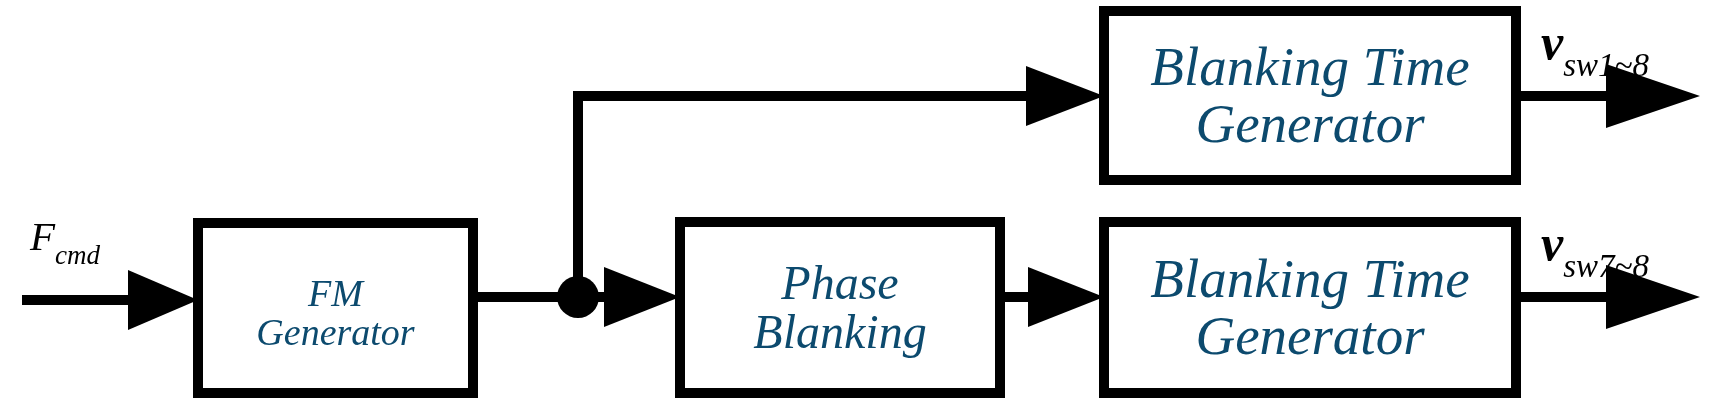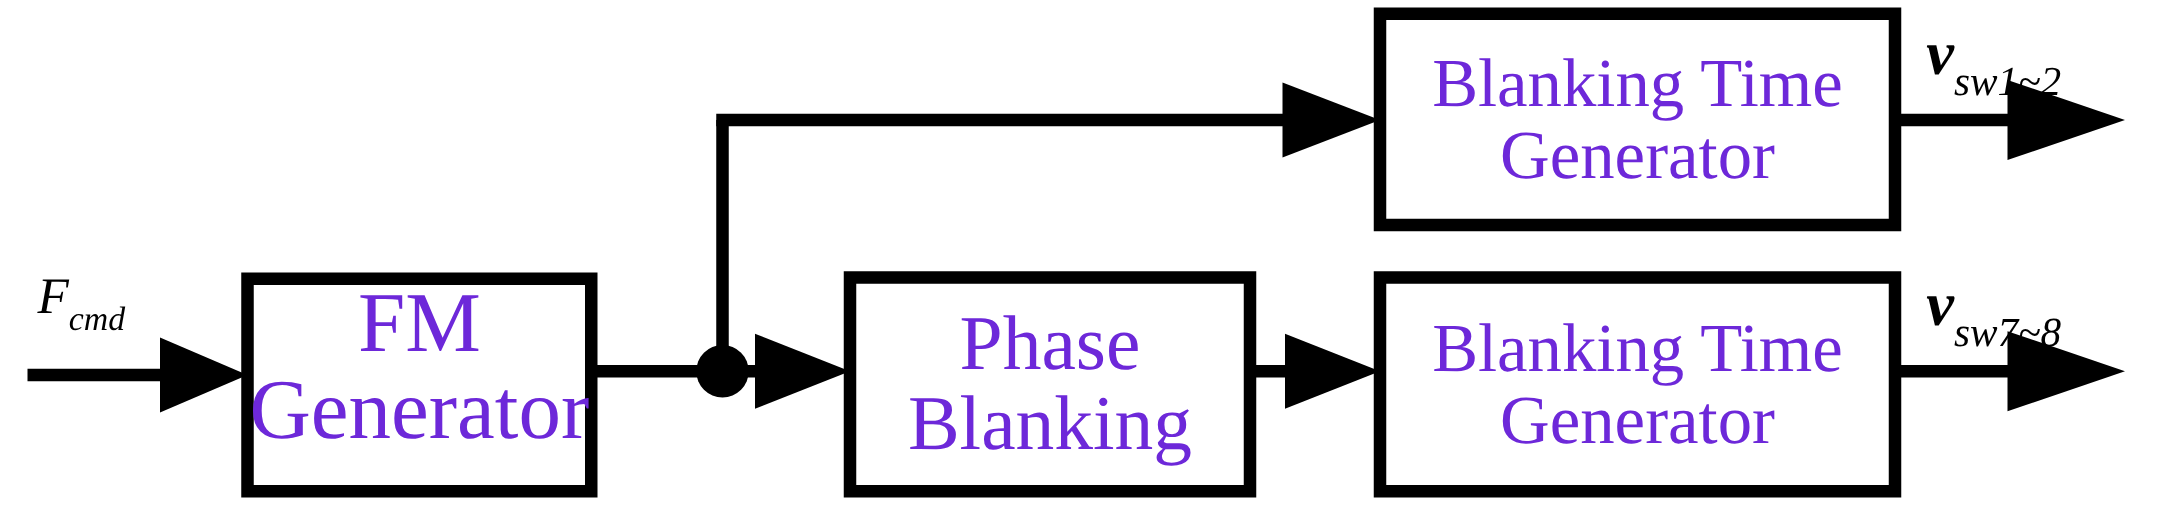--- a/index.html
+++ b/index.html
@@ -44,22 +44,23 @@
   }
 
   
   .box-label {
     position: absolute;
     display: flex;
     flex-direction: column;
     align-items: center;
     justify-content: center;
     text-align: center;
+    font-style: italic;
     font-weight: normal;
-    color: #6d28d9;
+    color: #0c4a6e;
     font-family: "Liberation Serif", "DejaVu Serif", serif;
     line-height: 1.02;
     white-space: nowrap;
     pointer-events: none;
   }
   .box-label .ln { display: block; }
 
   
   .sig-label {
     position: absolute;
@@ -112,45 +113,45 @@
     <polygon class="arrow-head" points="1028,267 1104,297 1028,327"></polygon>
 
     <line class="wire" x1="1516" y1="96" x2="1625" y2="96"></line>
     <polygon class="arrow-head" points="1606,64 1700,96 1606,128"></polygon>
 
     <line class="wire" x1="1516" y1="297" x2="1625" y2="297"></line>
     <polygon class="arrow-head" points="1606,265 1700,297 1606,329"></polygon>
 
   </svg>
 
-  <div class="box-label" style="left:198px; top:208px; width:275px; height:170px; font-size:68px;text-align:center;">
+  <div class="box-label" style="left:198px; top:228px; width:275px; height:170px; font-size:38px;text-align:center;">
     <span class="ln">FM</span>
     <span class="ln">Generator</span>
   </div>
 
-  <div class="box-label" style="left:680px; top:222px; width:320px; height:171px; font-size:62px;">
+  <div class="box-label" style="left:680px; top:222px; width:320px; height:171px; font-size:48px;">
     <span class="ln">Phase</span>
     <span class="ln">Blanking</span>
   </div>
 
   <div class="box-label" style="left:1104px; top:11px; width:412px; height:169px; font-size:55px;">
     <span class="ln">Blanking Time</span>
     <span class="ln">Generator</span>
   </div>
 
   <div class="box-label" style="left:1104px; top:222px; width:412px; height:171px; font-size:55px;">
     <span class="ln">Blanking Time</span>
     <span class="ln">Generator</span>
   </div>
 
   <div class="sig-label" style="left:30px; top:212px; font-size:41px;">
     <span class="base">F</span><span class="sub">cmd</span>
   </div>
 
   <div class="sig-label" style="left:1541px; top:13px; font-size:50px;">
-    <span class="base bolded">v</span><span class="sub">sw1~2</span>
+    <span class="base bolded">v</span><span class="sub">sw1~8</span>
   </div>
 
   <div class="sig-label" style="left:1541px; top:214px; font-size:50px;">
     <span class="base bolded">v</span><span class="sub">sw7~8</span>
   </div>
 
 </div>
 
 </body></html>

